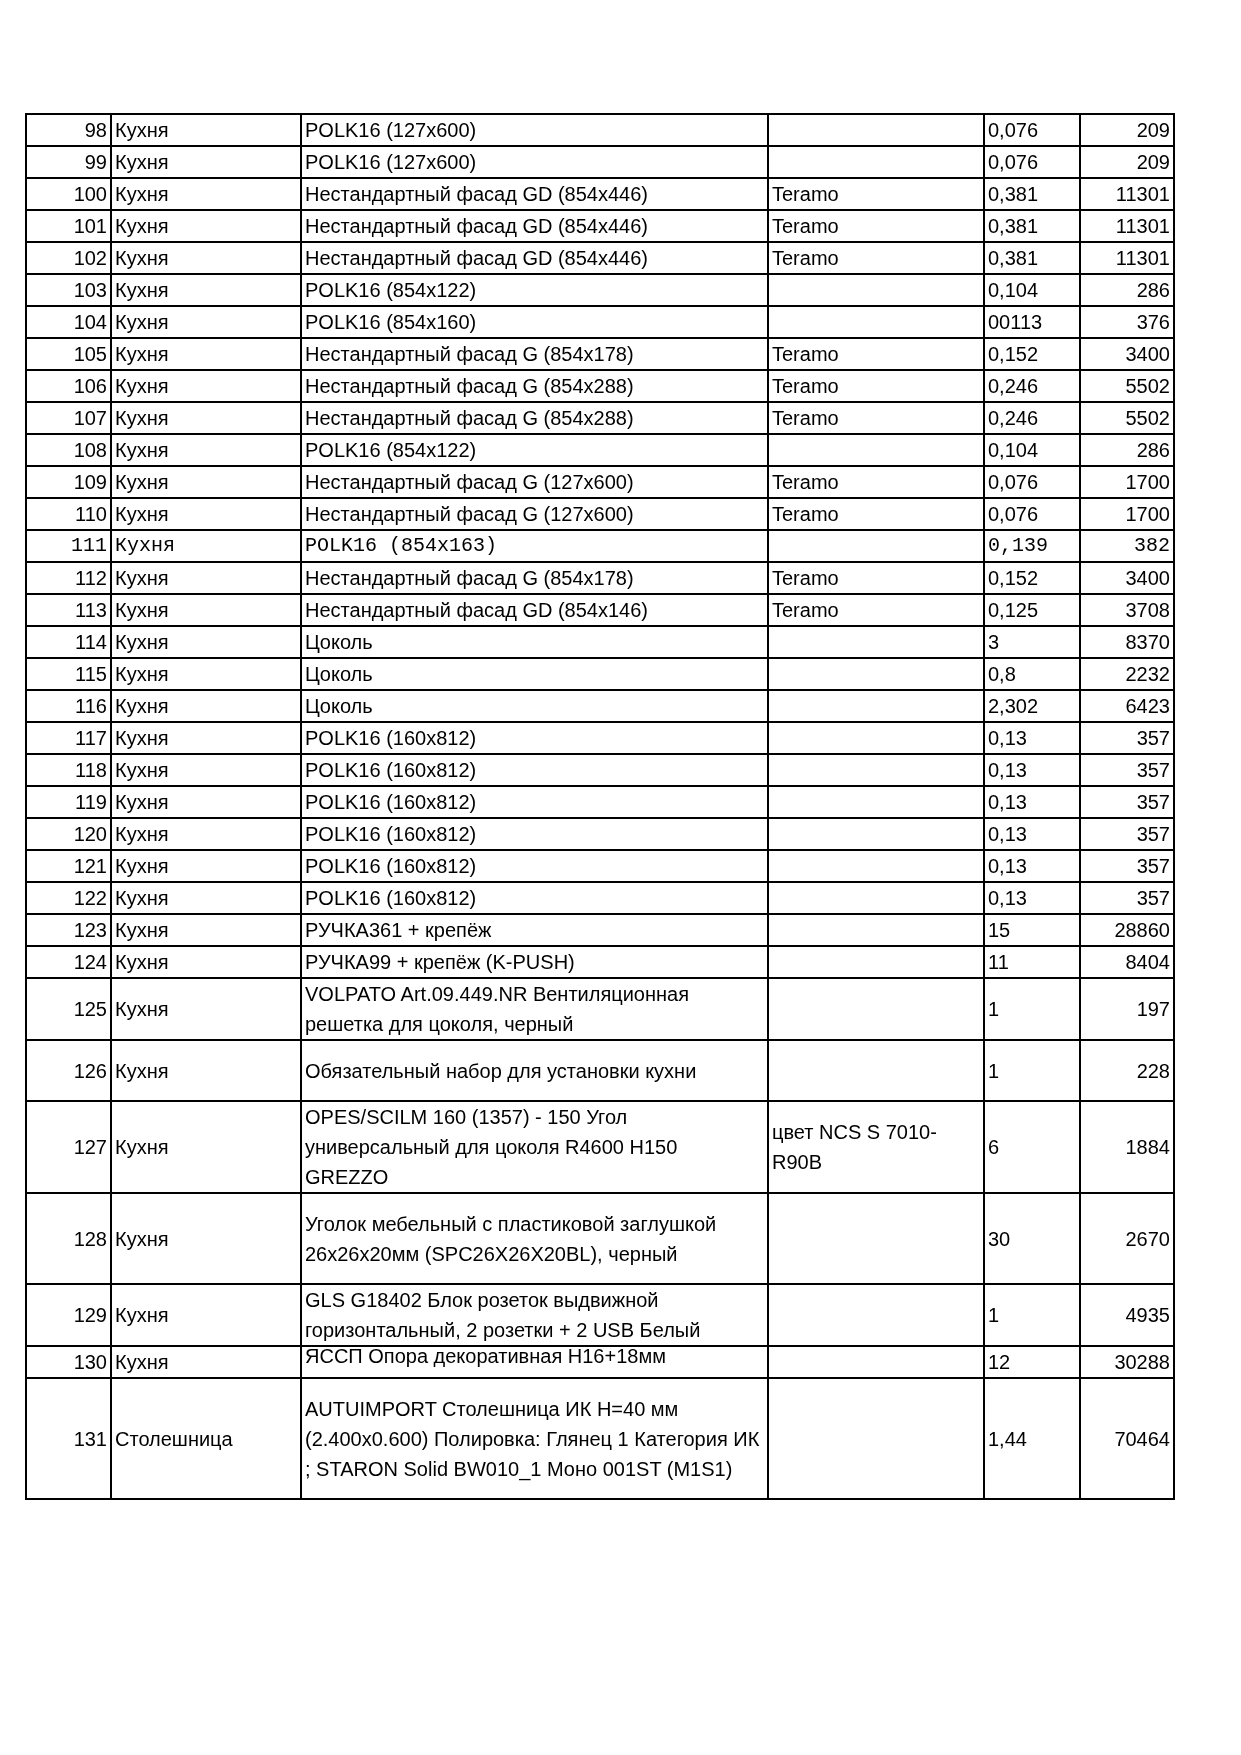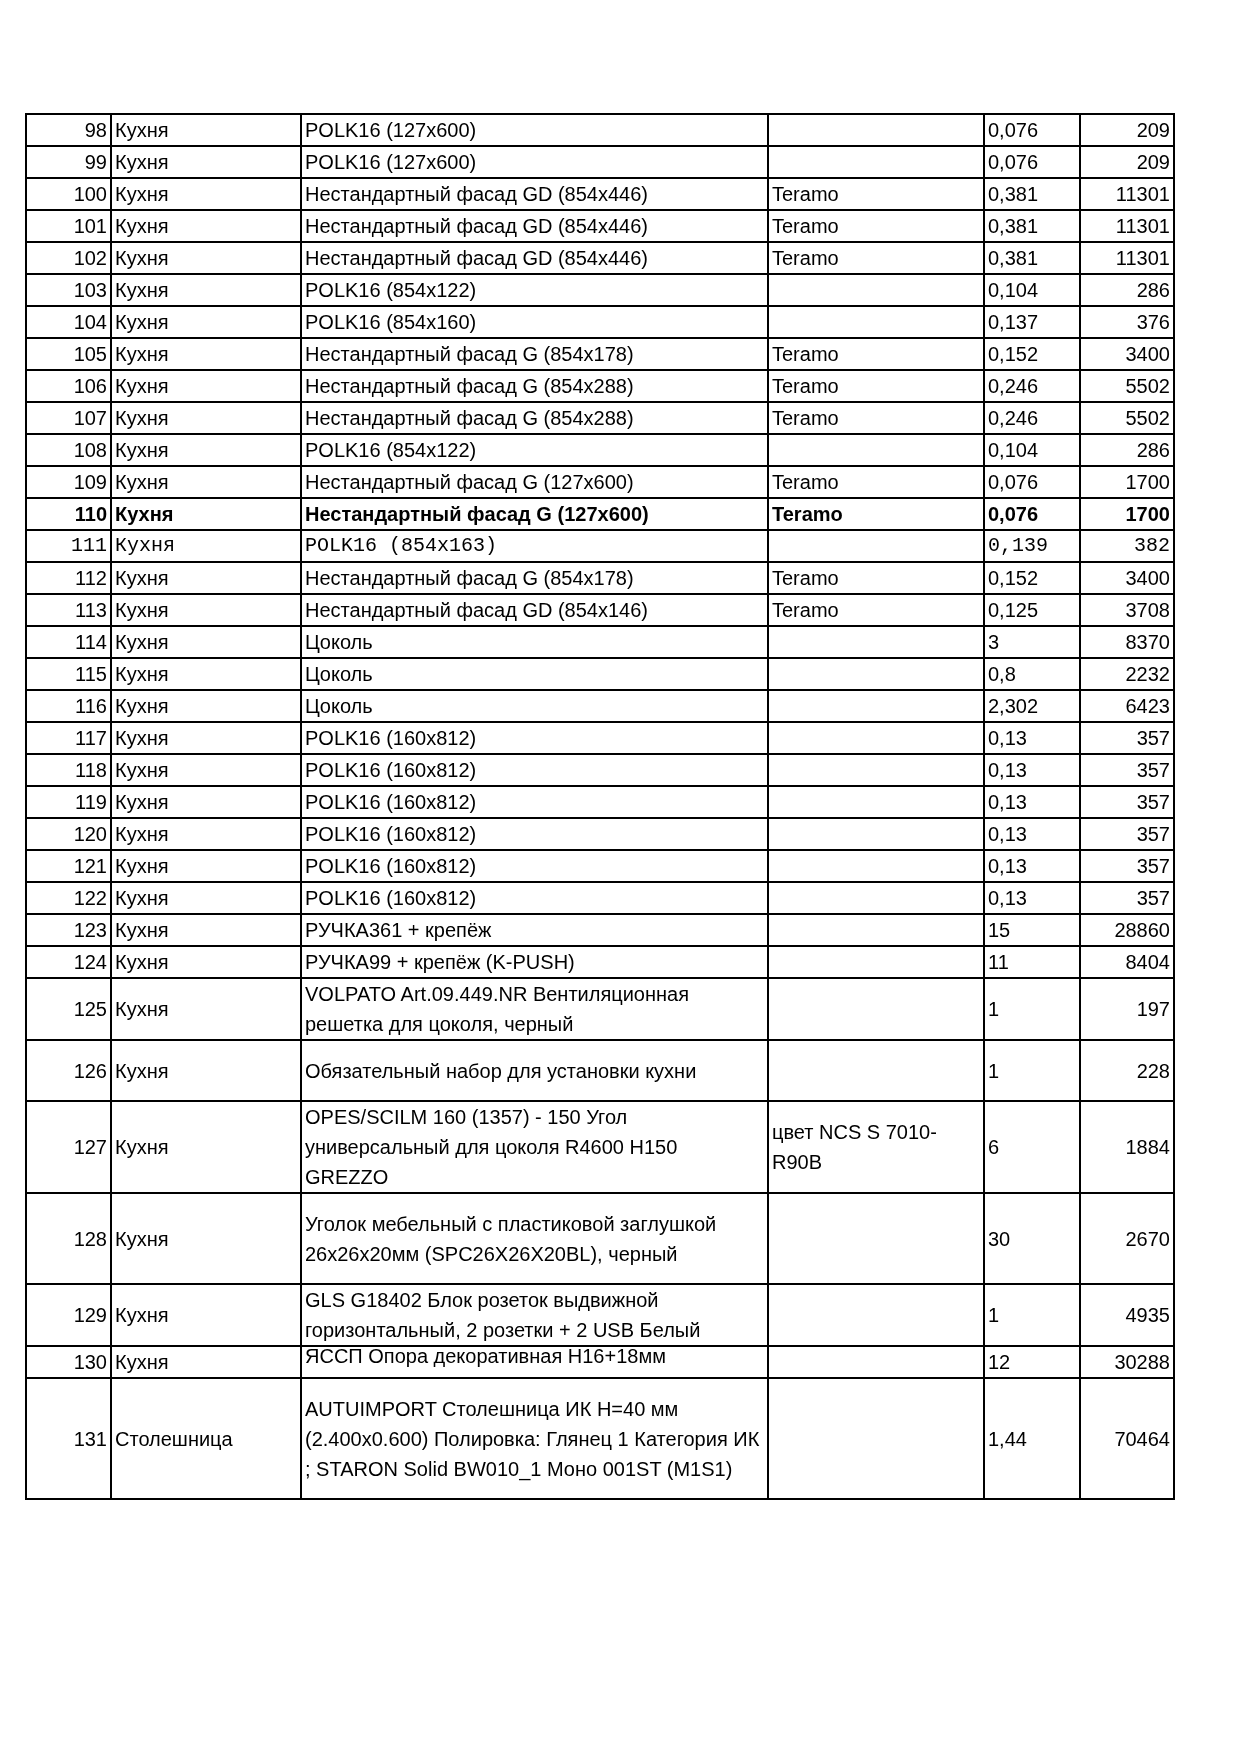--- a/index.html
+++ b/index.html
@@ -78,21 +78,21 @@
         <td class="txt wrap">POLK16 (854x122)</td>
         <td class="txt wrap"></td>
         <td class="txt">0,104</td>
         <td class="num">286</td>
       </tr>
       <tr style="height: 30.3px;">
         <td class="num">104</td>
         <td class="txt">Кухня</td>
         <td class="txt wrap">POLK16 (854x160)</td>
         <td class="txt wrap"></td>
-        <td class="txt">0,137</td>
+        <td class="txt">00113</td>
         <td class="num">376</td>
       </tr>
       <tr style="height: 30.3px;">
         <td class="num">105</td>
         <td class="txt">Кухня</td>
         <td class="txt wrap">Нестандартный фасад G (854x178)</td>
         <td class="txt wrap">Teramo</td>
         <td class="txt">0,152</td>
         <td class="num">3400</td>
       </tr>
@@ -121,21 +121,21 @@
         <td class="num">286</td>
       </tr>
       <tr style="height: 30.3px;">
         <td class="num">109</td>
         <td class="txt">Кухня</td>
         <td class="txt wrap">Нестандартный фасад G (127x600)</td>
         <td class="txt wrap">Teramo</td>
         <td class="txt">0,076</td>
         <td class="num">1700</td>
       </tr>
-      <tr style="height: 30.3px; font-weight: bold;">
+      <tr style="height: 30.3px;">
         <td class="num">110</td>
         <td class="txt">Кухня</td>
         <td class="txt wrap">Нестандартный фасад G (127x600)</td>
         <td class="txt wrap">Teramo</td>
         <td class="txt">0,076</td>
         <td class="num">1700</td>
       </tr>
       <tr style="height: 30.3px; font-family: Liberation Mono, monospace;">
         <td class="num">111</td>
         <td class="txt">Кухня</td>

